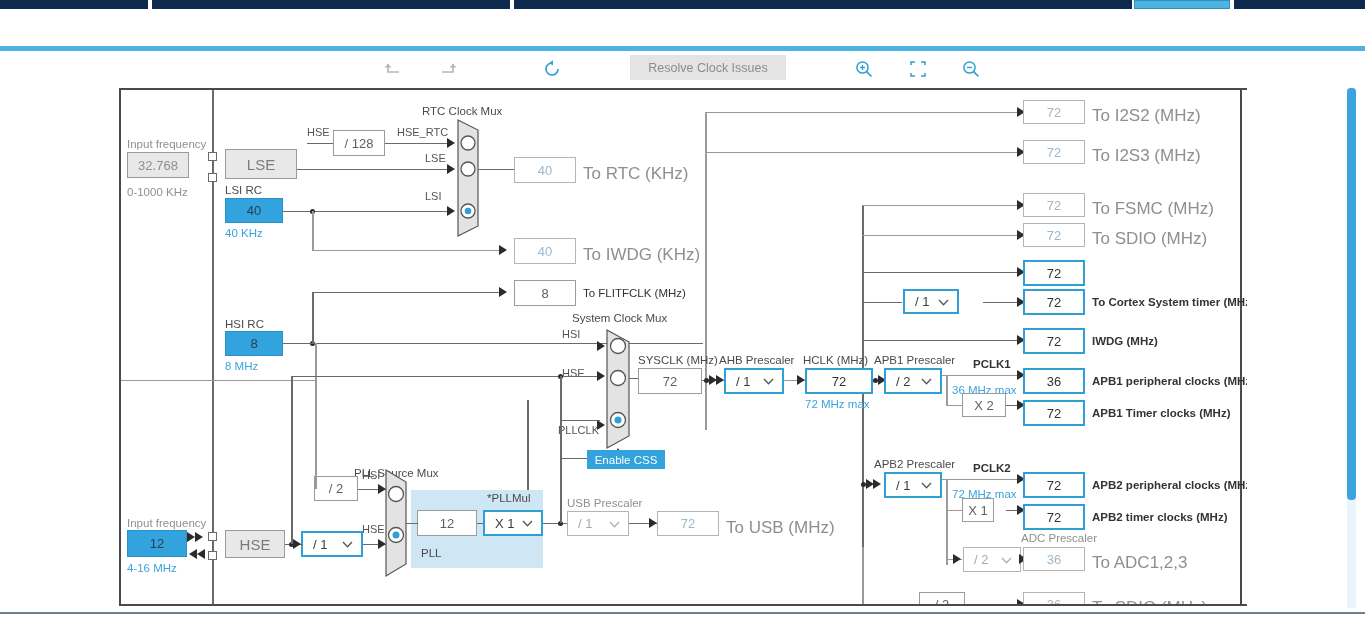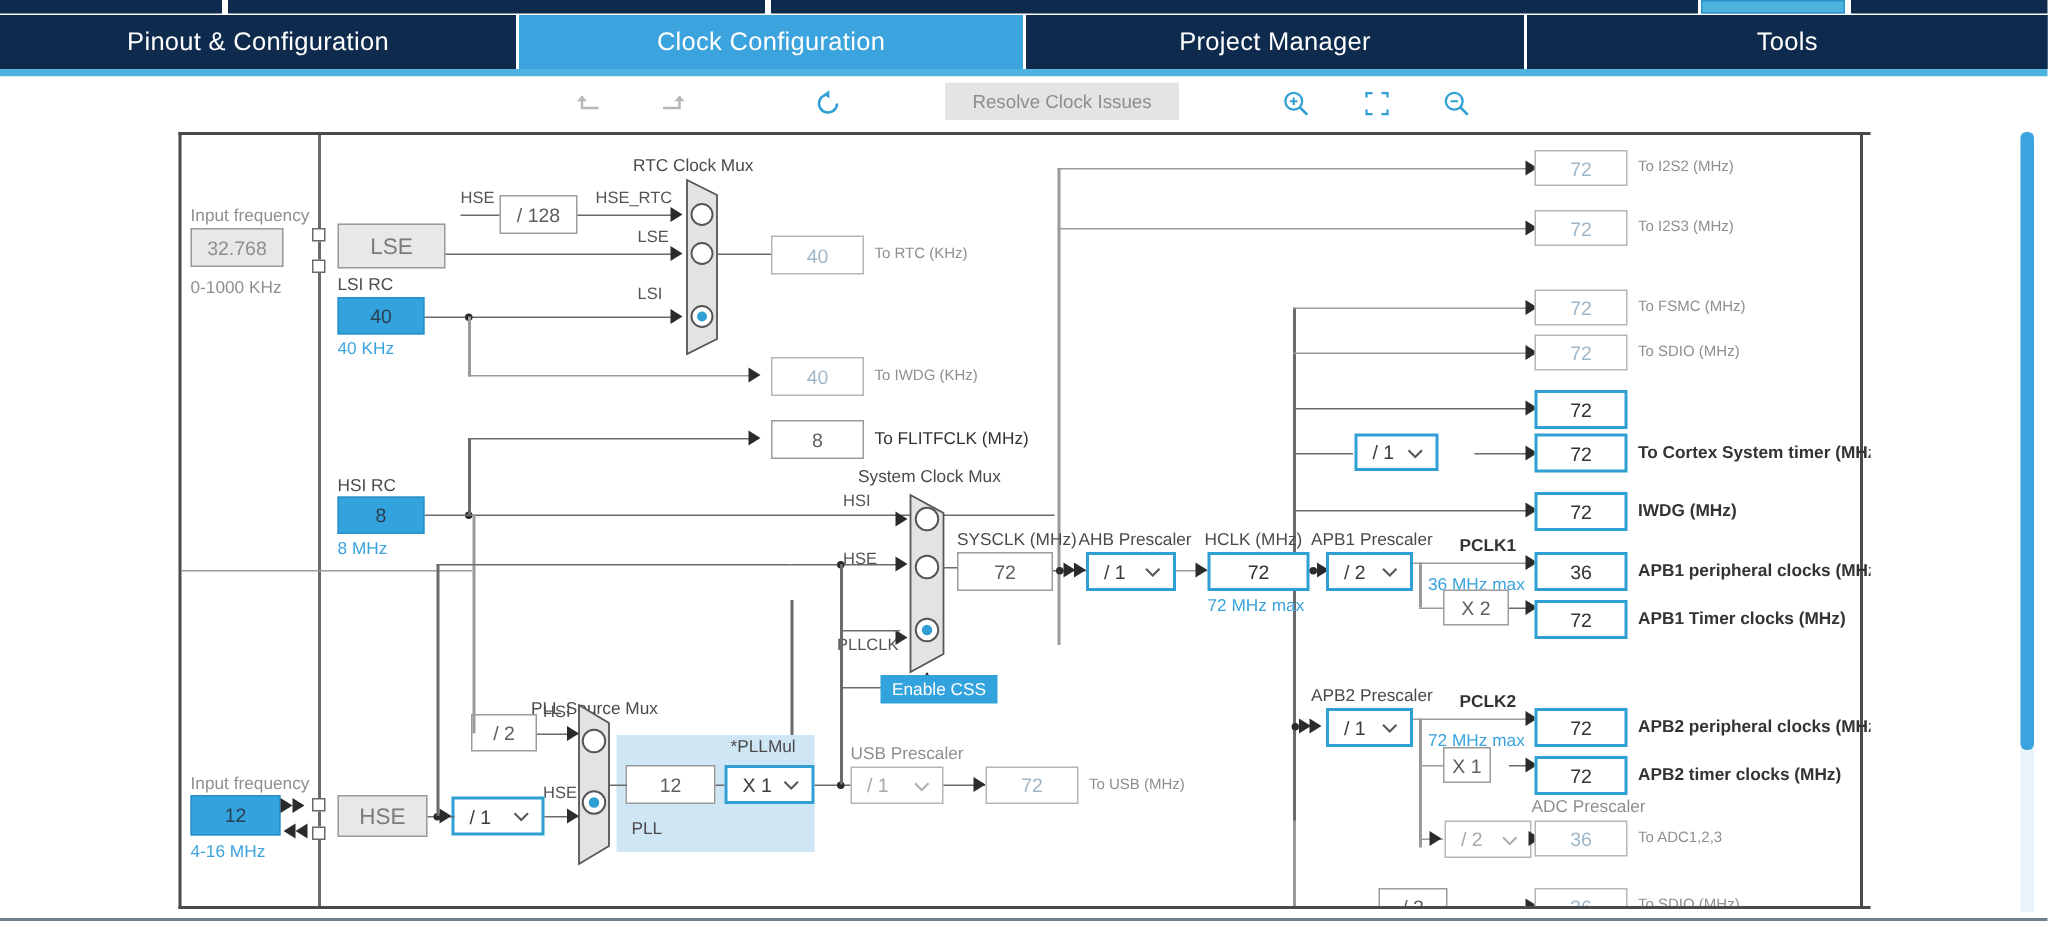--- a/index.html
+++ b/index.html
@@ -60,21 +60,21 @@
   .sel.gray{border:1px solid #b5b5b5;color:#a9a9a9;}
   .chev{position:absolute;right:8px;top:50%;transform:translateY(-50%);}
 
   .lbl{position:absolute;font-size:11.5px;color:#4a4a4a;white-space:nowrap;}
   .lbl.muted{color:#8f8f8f;}
   .lbl.blue{color:#3ba3dd;text-align:center;}
   .lbl.sig{color:#555555;font-size:11px;}
   .lbl.bold{font-weight:bold;color:#333333;}
   .lbl.title{color:#4a4a4a;font-size:11.5px;}
   .lbl.out{color:#333333;font-size:11.5px;}
-  .lbl.outmuted{color:#8f8f8f;font-size:10px;}
+  .lbl.outmuted{color:#8f8f8f;font-size:17px;}
 
   .enablecss{position:absolute;background:#33a3dd;color:#ffffff;font-size:11.5px;
              display:flex;align-items:center;justify-content:center;cursor:pointer;}
 
   .pllpanel{position:absolute;background:#cfe6f5;}
 
   .mux{position:absolute;}
   .dot{position:absolute;width:5px;height:5px;border-radius:50%;background:#2b2b2b;}
   .term{position:absolute;width:9px;height:9px;border:1px solid #6a6a6a;background:#ffffff;box-sizing:border-box;}
 
@@ -95,26 +95,20 @@
 <div id="app">
 
   <div class="topstrip">
     <div class="seg" style="left:0;width:148px;"></div>
     <div class="seg" style="left:152px;width:358px;"></div>
     <div class="seg" style="left:514px;width:618px;"></div>
     <div class="hl" style="left:1134px;width:96px;"></div>
     <div class="seg" style="left:1234px;width:131px;"></div>
   </div>
 
-  <div class="tabbar">
-    <div class="tab t1">Pinout &amp; Configuration</div>
-    <div class="tab t2 active">Clock Configuration</div>
-    <div class="tab t3">Project Manager</div>
-    <div class="tab t4">Tools</div>
-  </div>
   <div class="tabunder"></div>
 
   <div class="toolbar"></div>
 
   <div class="tbtn" style="left:380px;width:26px;">
     <svg width="20" height="18" viewBox="0 0 20 18">
       <path d="M5 4 L5 12 L16 12" fill="none" stroke="#b6b6b6" stroke-width="1.6"></path>
       <path d="M5 4 L1.5 7.5 L8.5 7.5 Z" fill="#b6b6b6"></path>
     </svg>
   </div>

